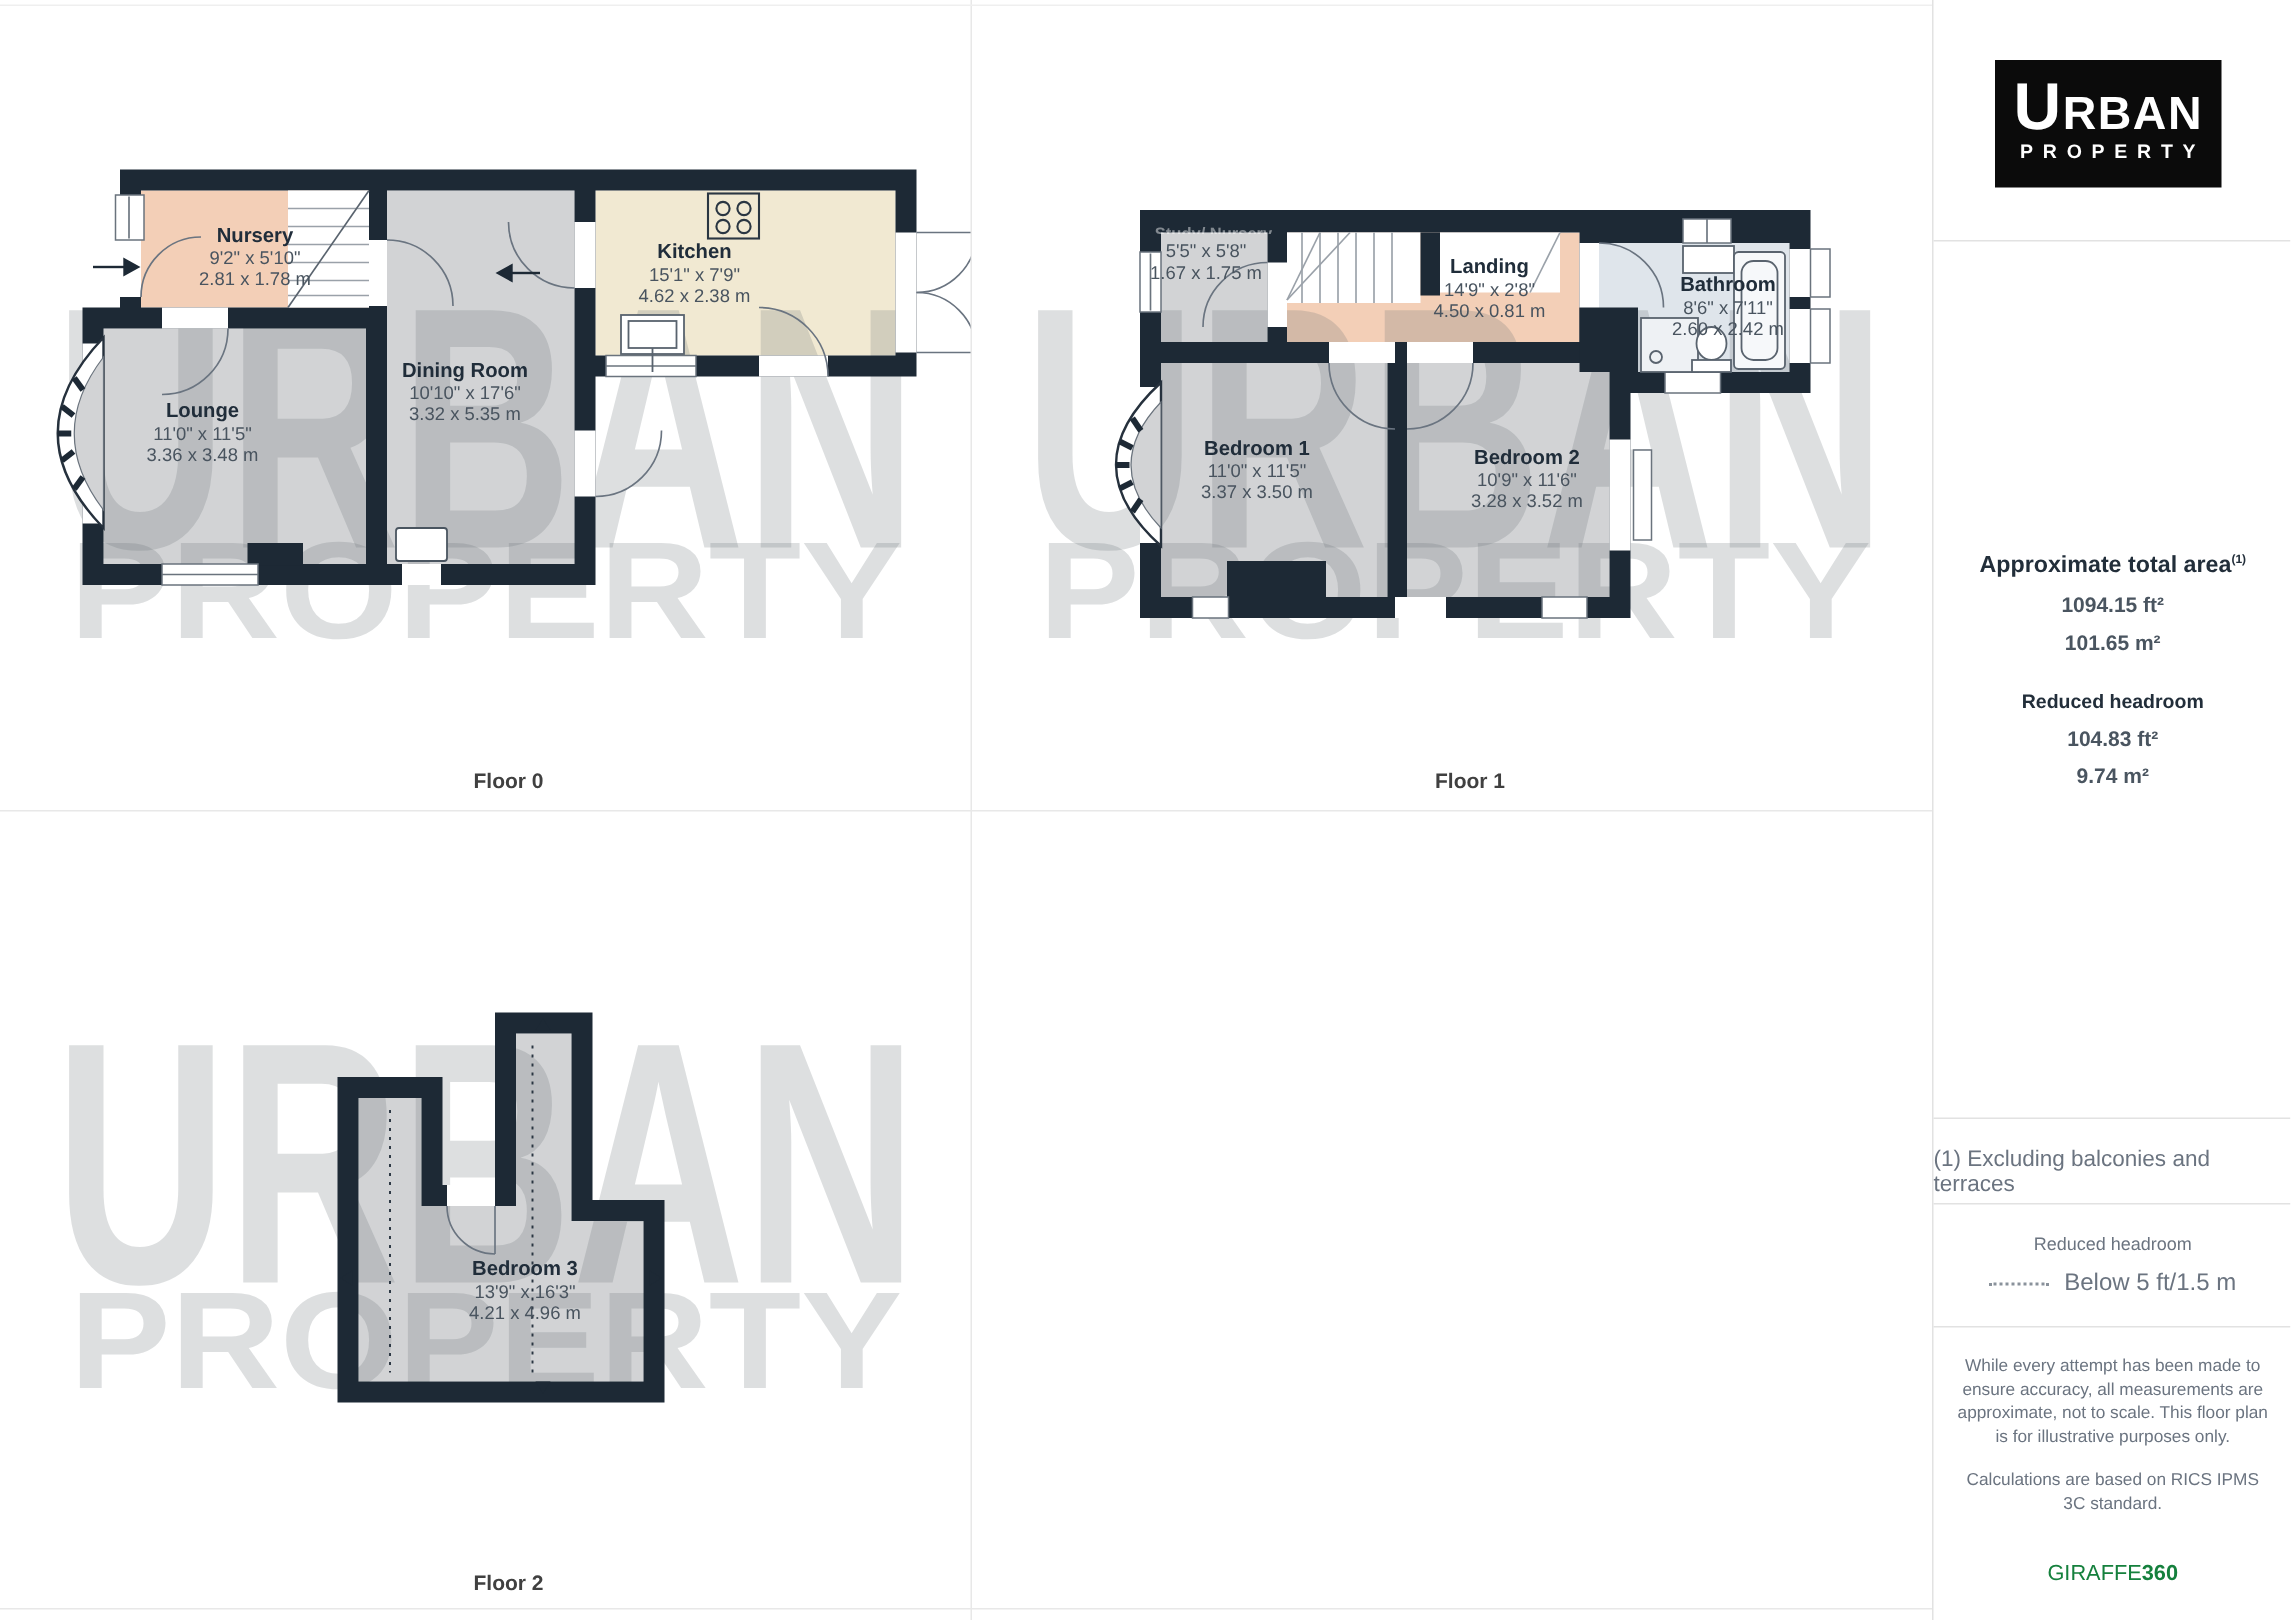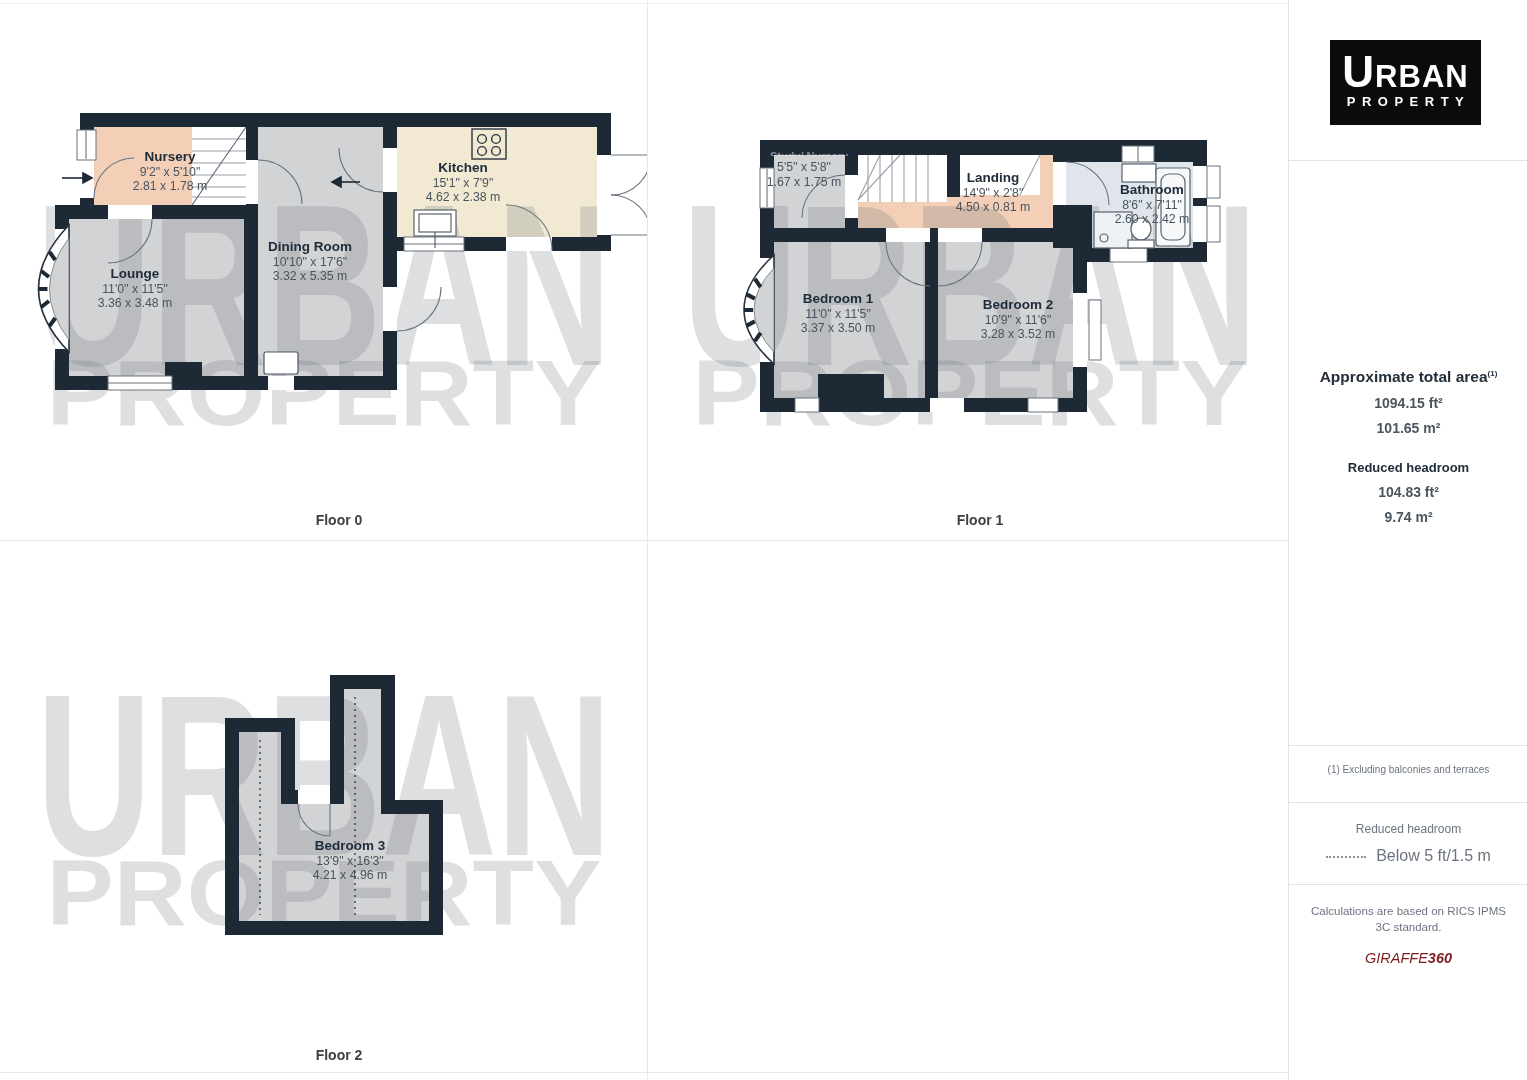--- a/index.html
+++ b/index.html
@@ -35,32 +35,32 @@
   .logo{position:absolute;left:41px;top:40px;width:151px;height:85px;background:#0b0b0b;
         color:#fff;display:flex;flex-direction:column;align-items:center;justify-content:center;}
   .logo .w1{font-size:31px;font-weight:bold;letter-spacing:1px;line-height:30px;}
   .logo .w1 .bigU{font-size:44px;}
   .logo .w2{font-size:13px;font-weight:bold;letter-spacing:6.5px;margin-top:2px;text-indent:6px;}
   .area-block{position:absolute;left:0;right:0;top:368px;text-align:center;}
   .area-heading{font-size:15.5px;font-weight:bold;color:#222e3a;}
   .area-heading sup{font-size:8px;}
   .area-val{font-size:14px;color:#4a5560;margin-top:9px;font-weight:bold;}
   .rh-heading{font-size:13px;font-weight:bold;color:#222e3a;margin-top:24px;}
-  .footnote{position:absolute;left:0;right:0;top:764px;text-align:center;
-            font-size:10px;color:#6b7480;}
+  .footnote{position:absolute;left:0;right:0;top:764px;text-align:left;
+            font-size:15px;color:#6b7480;}
   .legend-title{position:absolute;left:0;right:0;top:822px;text-align:center;
             font-size:12px;color:#6b7480;}
   .legend-row{position:absolute;left:0;right:0;top:847px;text-align:center;
             font-size:16px;color:#6b7480;}
   .legend-dots{display:inline-block;width:40px;height:1px;border-bottom:2px dotted #8a929b;
             margin-right:10px;vertical-align:middle;}
   .disclaimer{position:absolute;left:14px;right:14px;top:904px;text-align:center;
             font-size:11.5px;color:#6b7480;line-height:15.5px;}
   .disclaimer p{margin:0 0 14px 0;}
-  .credit{font-size:14.5px;color:#7f1d1d;margin-top:16px;font-style:italic;}
+  .credit{font-size:14.5px;color:#15803d;margin-top:31px;}
   .credit .bold{font-weight:bold;}
 </style>
 </head>
 <body>
 
 <div class="canvas">
 
   <div class="cell cell-f0">
     <svg class="plan" width="648" height="540" viewBox="0 0 648 540">
 
@@ -358,18 +358,19 @@
 
     <div class="sb-divider" style="top:745px"></div>
     <div class="footnote">(1) Excluding balconies and terraces</div>
     <div class="sb-divider" style="top:802px"></div>
 
     <div class="legend-title">Reduced headroom</div>
     <div class="legend-row"><span class="legend-dots"></span><span>Below 5 ft/1.5 m</span></div>
     <div class="sb-divider" style="top:884px"></div>
 
     <div class="disclaimer">
+      <p>While every attempt has been made to ensure accuracy, all measurements are approximate, not to scale. This floor plan is for illustrative purposes only.</p>
       <p>Calculations are based on RICS IPMS 3C standard.</p>
       <div class="credit"><span>GIRAFFE</span><span class="bold">360</span></div>
     </div>
   </aside>
 
 </div>
 
 </body></html>

